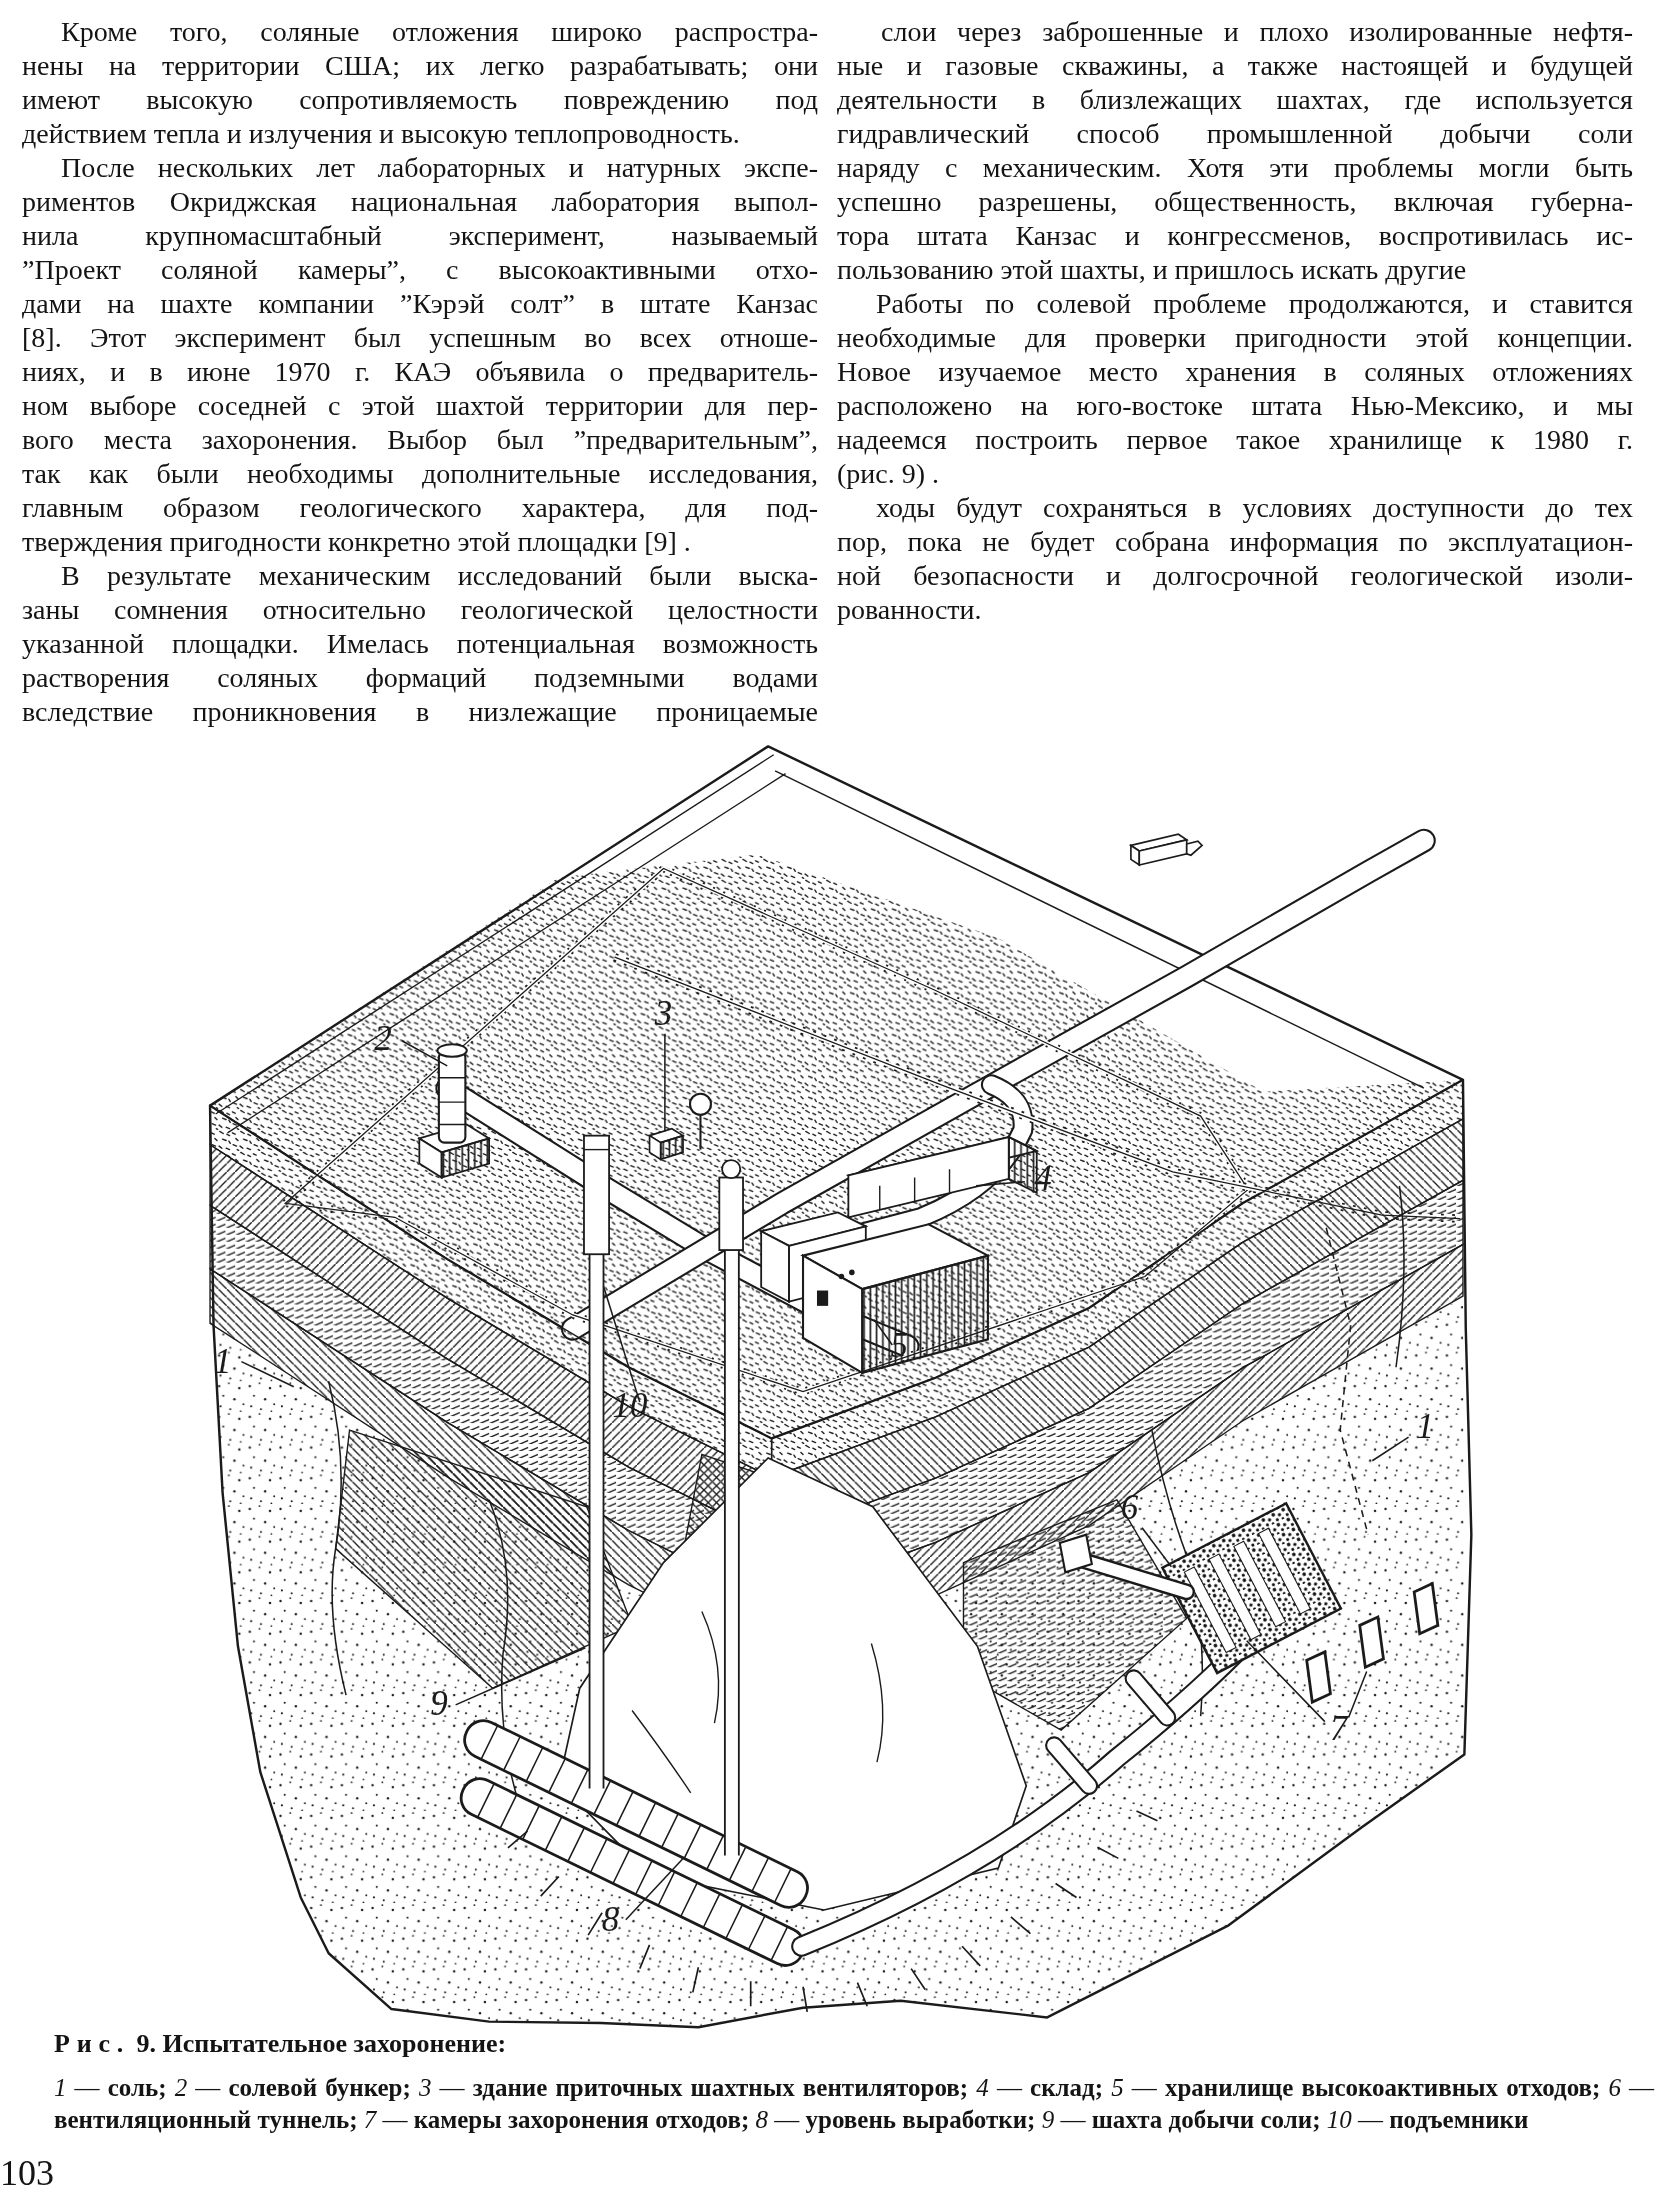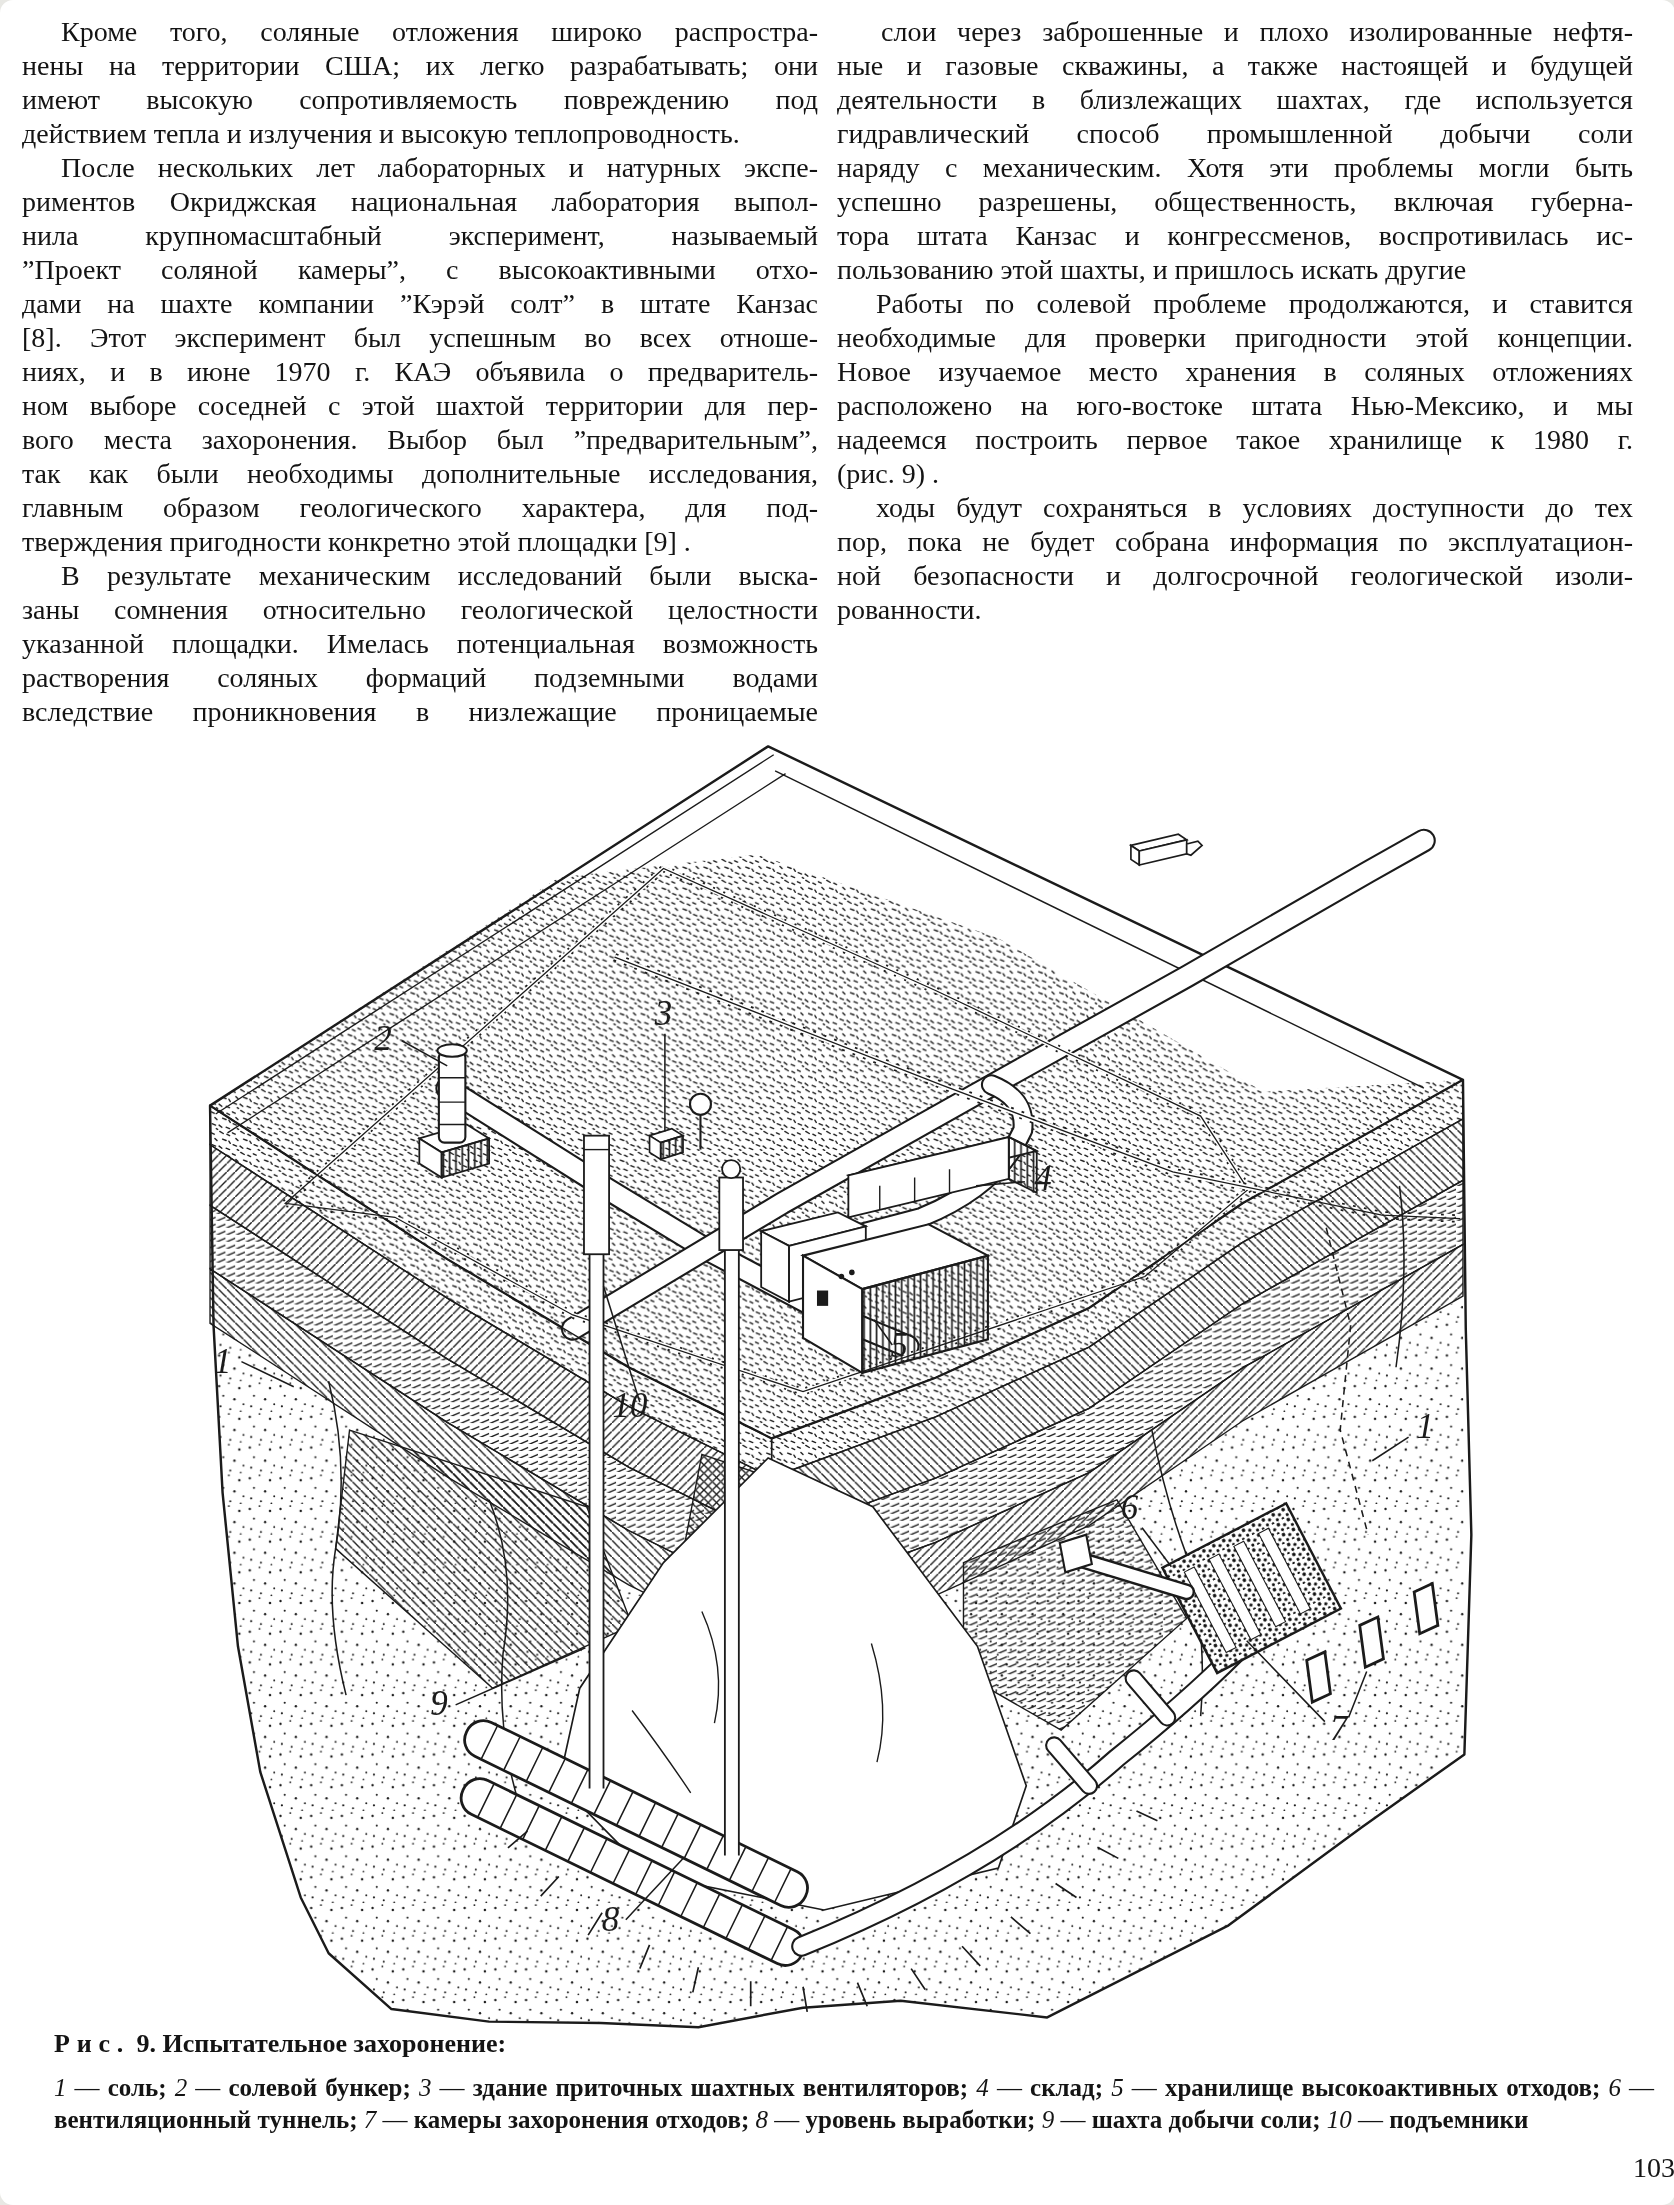--- a/index.html
+++ b/index.html
@@ -1,35 +1,35 @@
 <!DOCTYPE html>
 <html style="font-size:11px"><head>
 <meta charset="utf-8">
 <style>
   html,body { margin:0; padding:0; background:#e8e8e4; }
   .page {
     position:relative; width:1675px; height:2205px; background:#ffffff;
-    font-family:"Liberation Serif","DejaVu Serif",serif; color:#141414; overflow:hidden;border-radius:13px;
+    font-family:"Liberation Serif","DejaVu Serif",serif; color:#141414; overflow:hidden;
   }
   .col { position:absolute; top:15.4px; width:796px; font-size:28px; line-height:34px; }
   .col-left  { left:22px; }
   .col-right { left:837px; }
   .para { margin:0; }
   .para .tl { text-align:justify; text-align-last:justify; }
   .para .tl:first-child { text-indent:39px; }
   .para.noind .tl:first-child { text-indent:0;margin-left:44px; }
   .para:not(.cont) .tl:last-child { text-align-last:left; }
   .figwrap { position:absolute; left:140px; top:738px; width:1340px; height:1292px; }
   .caption { position:absolute; left:54px; top:2028px; width:1600px; }
   .cap-title { font-weight:bold; font-size:26px; line-height:32px; }
   .cap-label-word { letter-spacing:0.26em; }
   .cap-legend { margin-top:12px; font-size:25px; line-height:32px; font-weight:bold; text-align:justify; }
   .ln { font-style:italic; font-weight:normal; }
   .ld { font-weight:normal; }
-  .page-number { position:absolute; top:2152px; left:0; width:1675px; text-align:right; font-size:28px; }
+  .page-number { position:absolute; top:2152px; left:0; width:1675px; text-align:left; font-size:36px; }
   .fig-label { font-family:"Liberation Serif","DejaVu Serif",serif; font-style:italic; font-size:50px; fill:#1b1b1b; }
 </style>
 </head>
 <body>
 
 <div class="page">
 
   <div class="col col-left">
     <div class="para">
         <div class="tl">Кроме того, соляные отложения широко распростра-</div>

